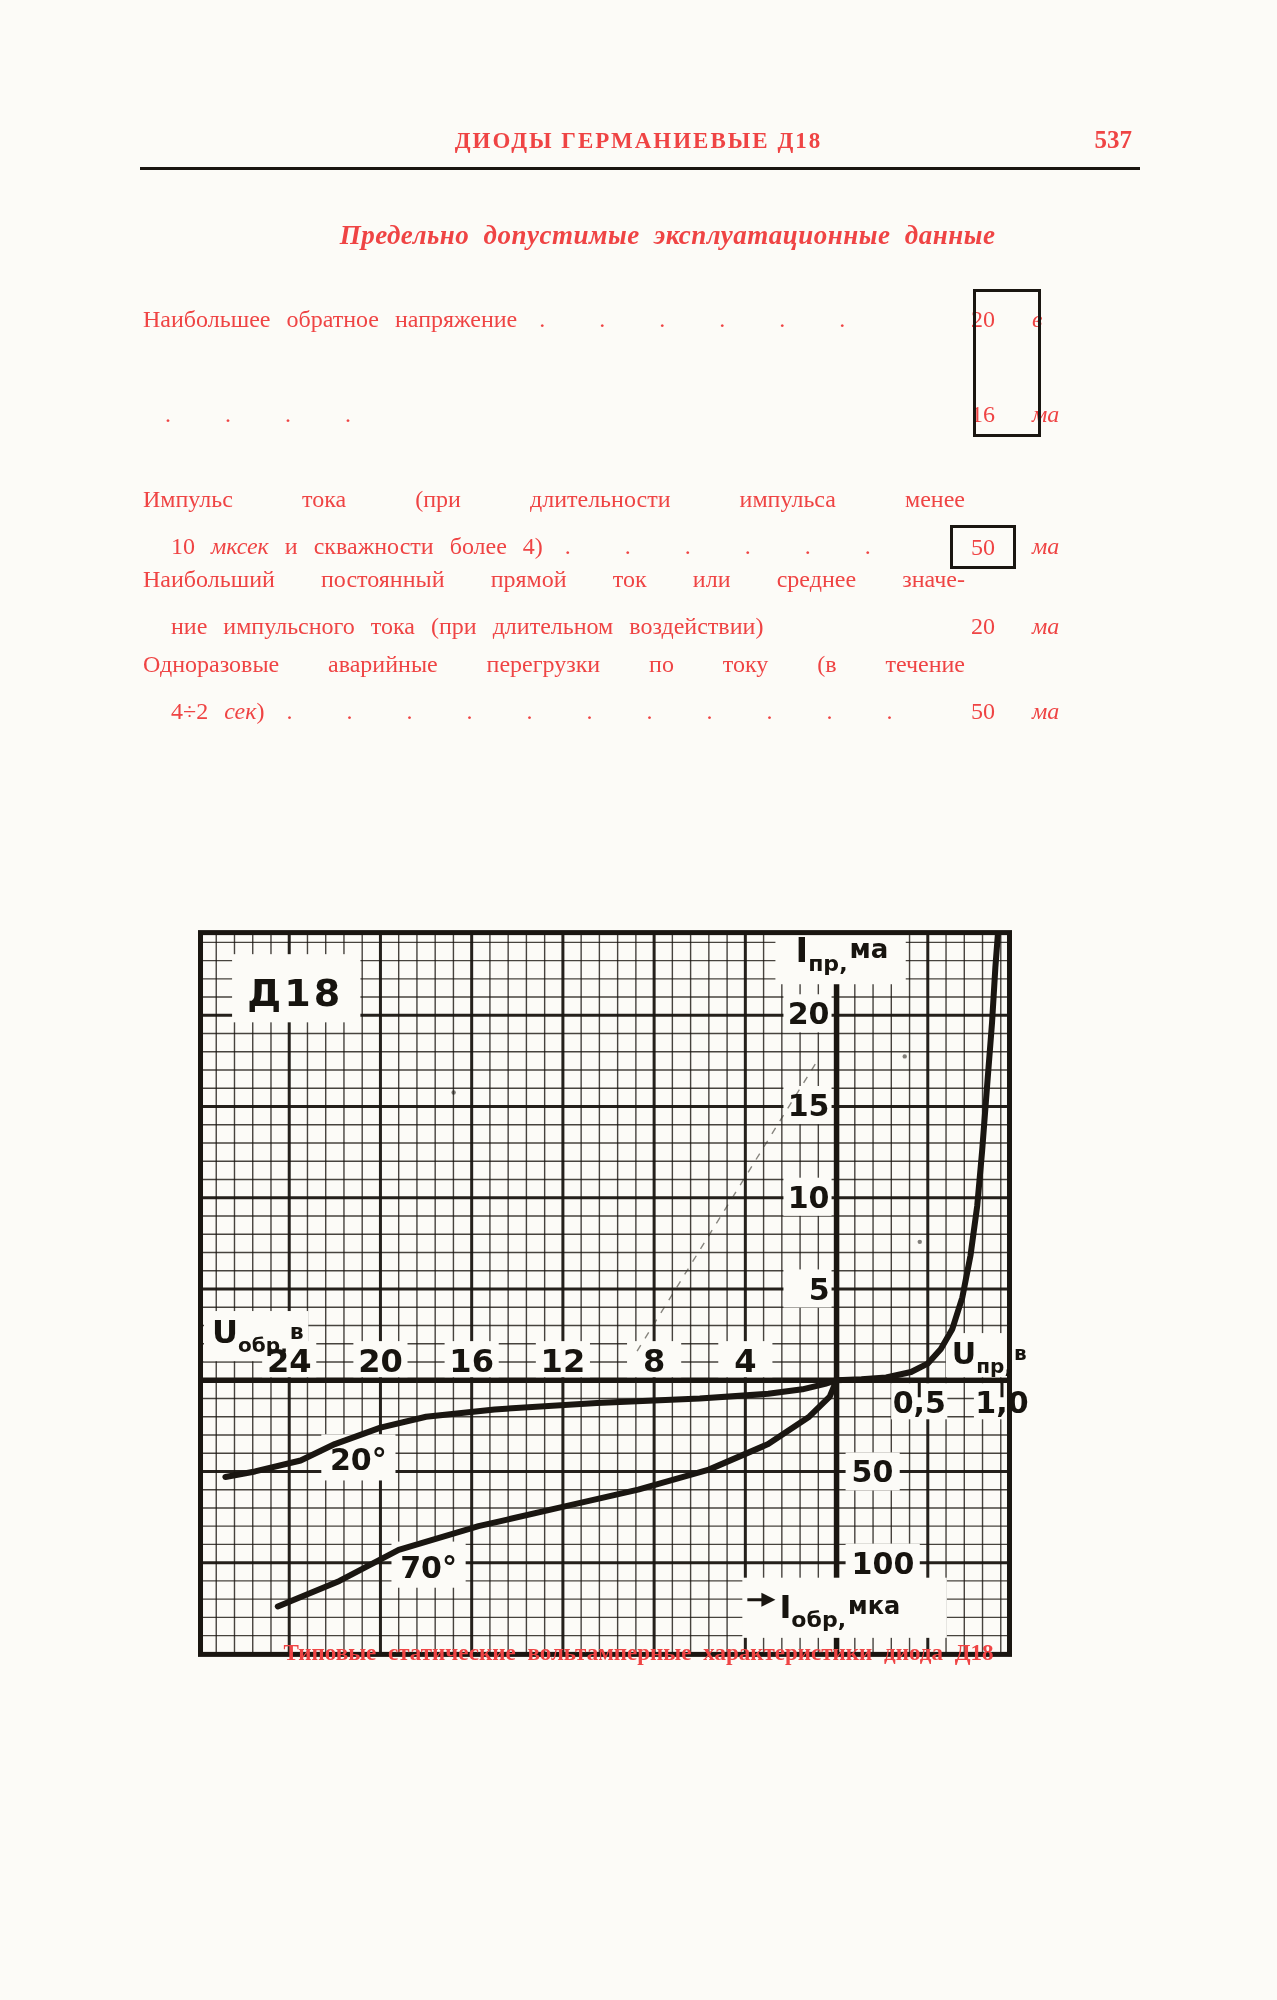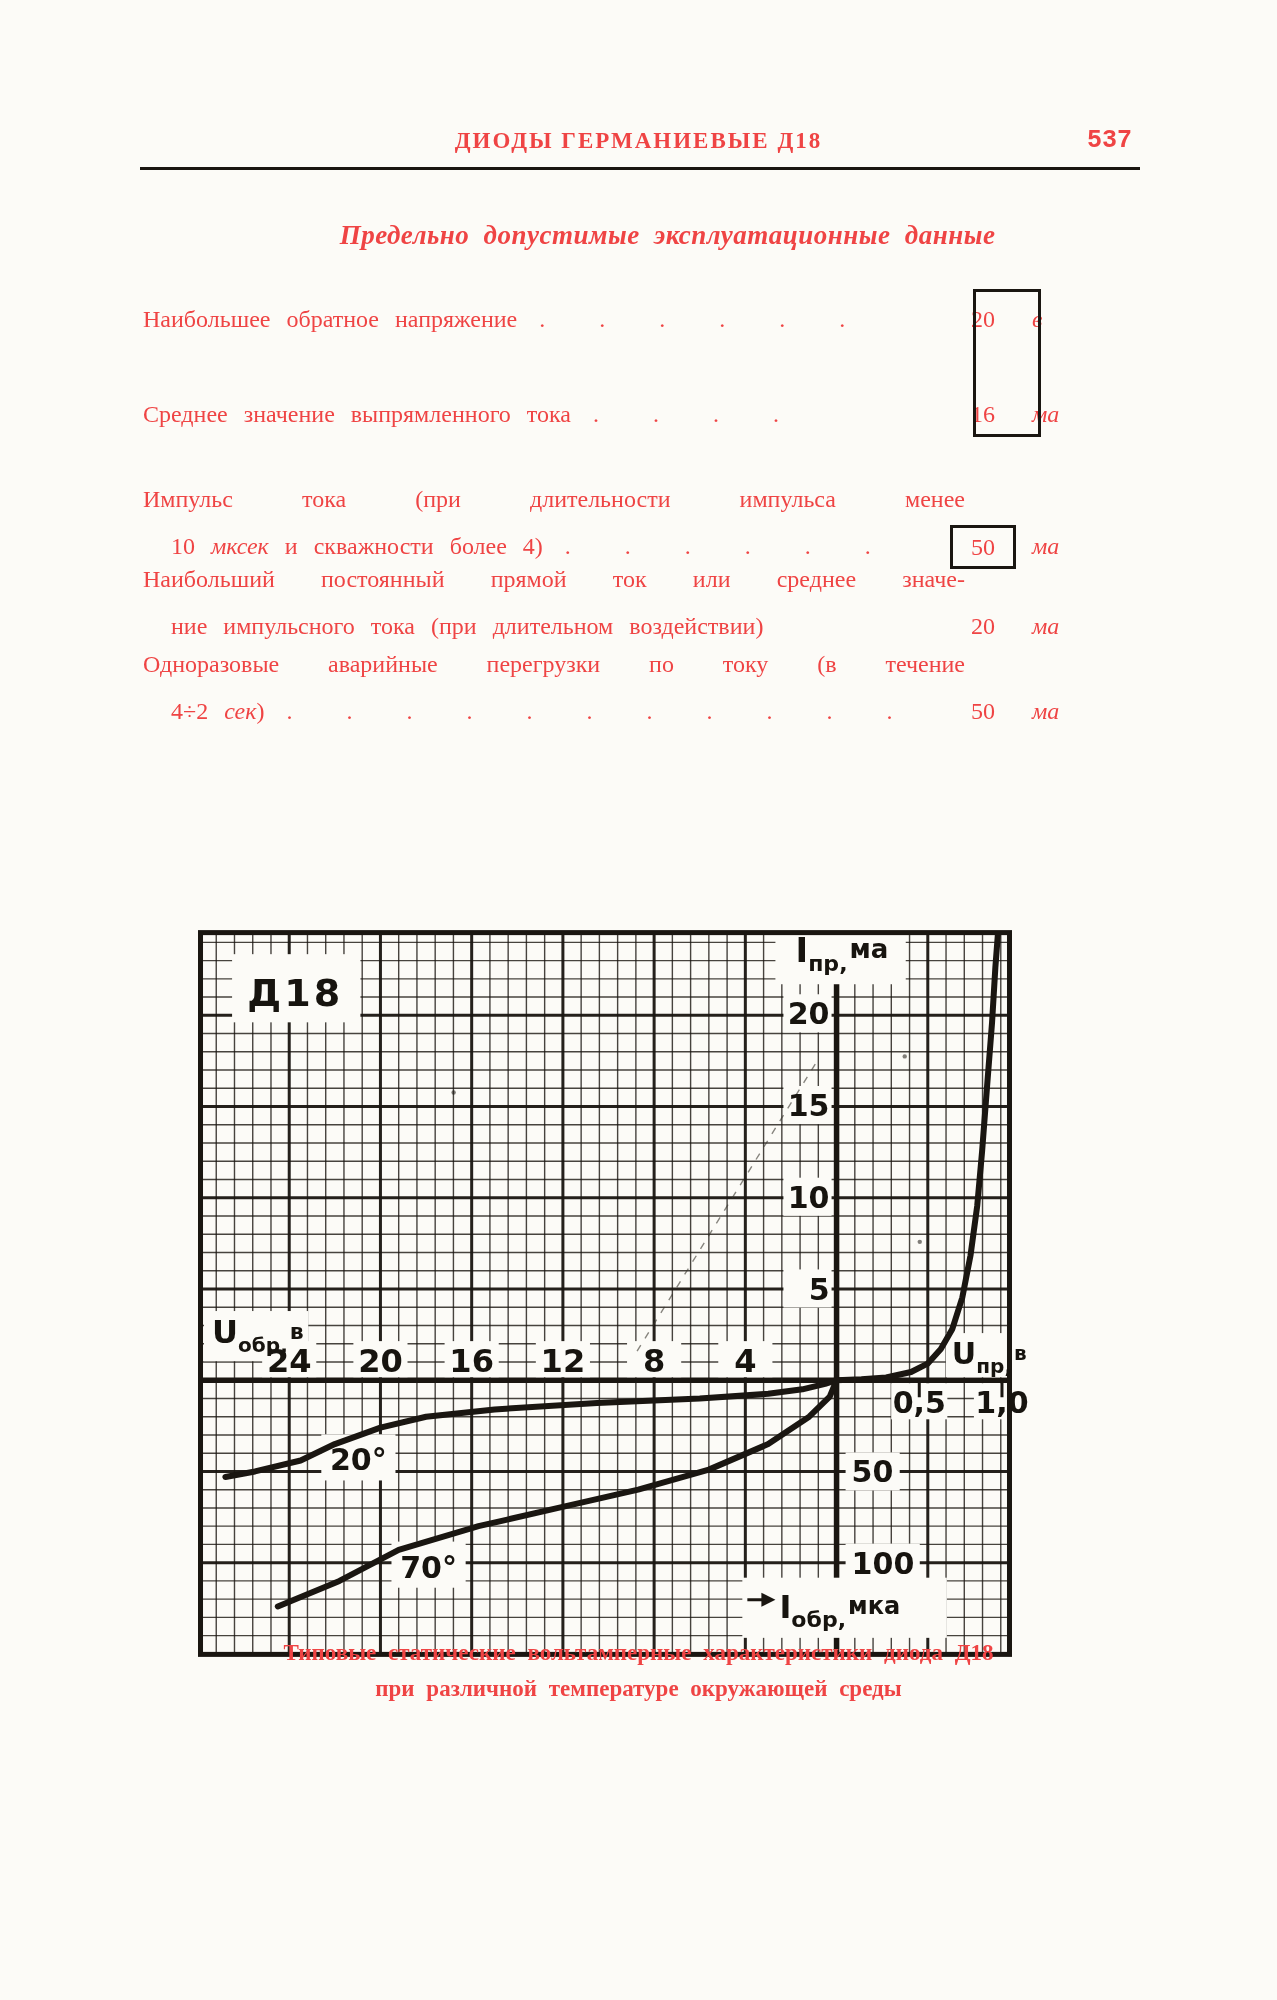--- a/index.html
+++ b/index.html
@@ -8,21 +8,21 @@
     background:#fcfbf7;color:#ef4444;overflow:hidden;
     font-family:"Liberation Serif", serif;
   }
   
   #running-head{
     position:absolute;top:128px;left:0;width:100%;text-align:center;
     font-size:23px;font-weight:bold;letter-spacing:2px;
   }
   #page-number{
     position:absolute;top:126px;right:145px;font-size:25px;font-weight:bold;
-    font-family:Liberation Mono, monospace;
+    font-family:Liberation Serif, serif;
   }
   #head-rule{
     position:absolute;top:167px;left:140px;width:1000px;height:3px;background:#1a1611;
   }
   
   #section-title{
     position:absolute;top:220px;left:0;width:100%;text-align:center;
     font-size:27px;font-weight:bold;font-style:italic;word-spacing:7px;letter-spacing:.5px;margin-left:29px;
   }
   
@@ -64,21 +64,20 @@
       <div class="spec-row" style="top: 296px;">
         <div class="spec-line2">
           <span class="txt"><span>Наибольшее обратное напряжение</span><span class="em"></span><span></span></span>
           <span class="dots">. . . . . .</span>
           <span class="val">20</span>
           <span class="unit">в</span>
         </div>
       </div>
       <div class="spec-row" style="top: 391px;">
         <div class="spec-line2">
-          <span class="txt"><span>Среднее значение выпрямленного тока</span><span class="em"></span><span></span></span>
           <span class="dots">. . . .</span>
           <span class="val">16</span>
           <span class="unit">ма</span>
         </div>
       </div>
       <div class="spec-row" style="top: 476px;">
         <div class="spec-line1">Импульс тока (при длительности импульса менее</div>
         <div class="spec-line2">
           <span class="txt indent"><span>10 </span><span class="em">мксек</span><span> и скважности более 4)</span></span>
           <span class="dots">. . . . . .</span>
@@ -252,15 +251,14 @@
           <line x1="548" y1="668" x2="568" y2="668" stroke="#1a1611" stroke-width="3"></line>
           <path d="M576,668 L562,661 L562,675 Z" fill="#1a1611"></path>
         </g>
         <text x="160" y="539" font-size="30" text-anchor="middle">20°</text>
         <text x="230" y="646" font-size="30" text-anchor="middle">70°</text>
       </svg>
   </div>
 
   <div id="caption">
     <div>Типовые статические вольтамперные характеристики диода Д18</div>
-    <div>при различной температуре окружающей среды</div>
   </div>
 </div>
 
 </body></html>

